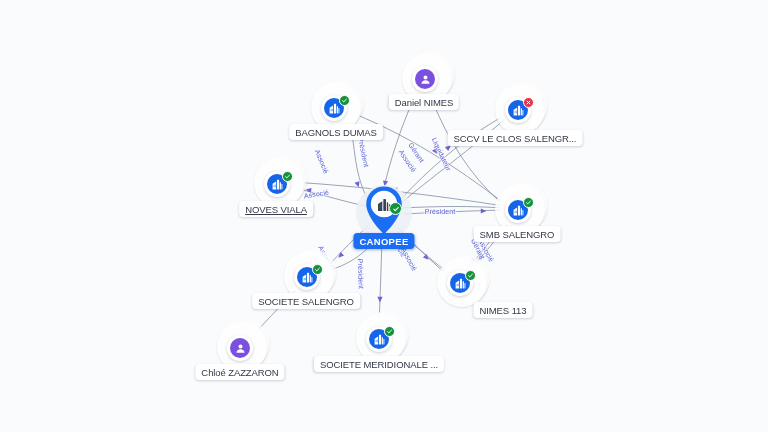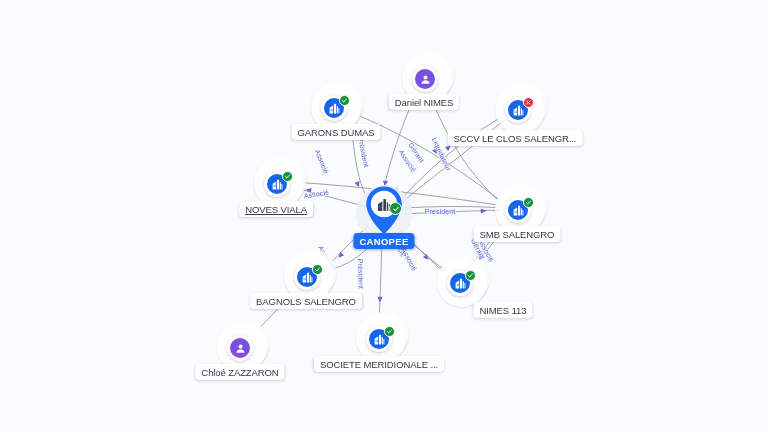--- a/index.html
+++ b/index.html
@@ -406,23 +406,23 @@
               <circle cx="12" cy="8.4" r="3.6" fill="#ffffff"></circle>
               <path d="M4.6 20c0-4.1 3.3-6.4 7.4-6.4s7.4 2.3 7.4 6.4z" fill="#ffffff"></path>
             </svg>
           </div>
         </div>
       </div>
     </div>
   <div id="caption-layer">
       <div class="caption selected" style="left: 384px; top: 233px;">CANOPEE</div>
       <div class="caption" style="left: 424px; top: 94px;">Daniel NIMES</div>
-      <div class="caption" style="left: 336px; top: 124px;">GARONS DUMAS</div>
+      <div class="caption" style="left: 336px; top: 124px;">BAGNOLS DUMAS</div>
       <div class="caption" style="left: 515px; top: 130px;">SCCV LE CLOS SALENGR...</div>
       <div class="caption" style="left: 276px; top: 201px; text-decoration: underline;">NOVES VIALA</div>
       <div class="caption" style="left: 517px; top: 226px;">SMB SALENGRO</div>
-      <div class="caption" style="left: 306px; top: 293px;">BAGNOLS SALENGRO</div>
+      <div class="caption" style="left: 306px; top: 293px;">SOCIETE SALENGRO</div>
       <div class="caption" style="left: 459px; top: 302px; margin-left: 44px;">NIMES 113</div>
       <div class="caption" style="left: 379px; top: 356px;">SOCIETE MERIDIONALE ...</div>
       <div class="caption" style="left: 240px; top: 364px;">Chloé ZAZZARON</div>
     </div>
 
 </div>
 
 </body></html>

